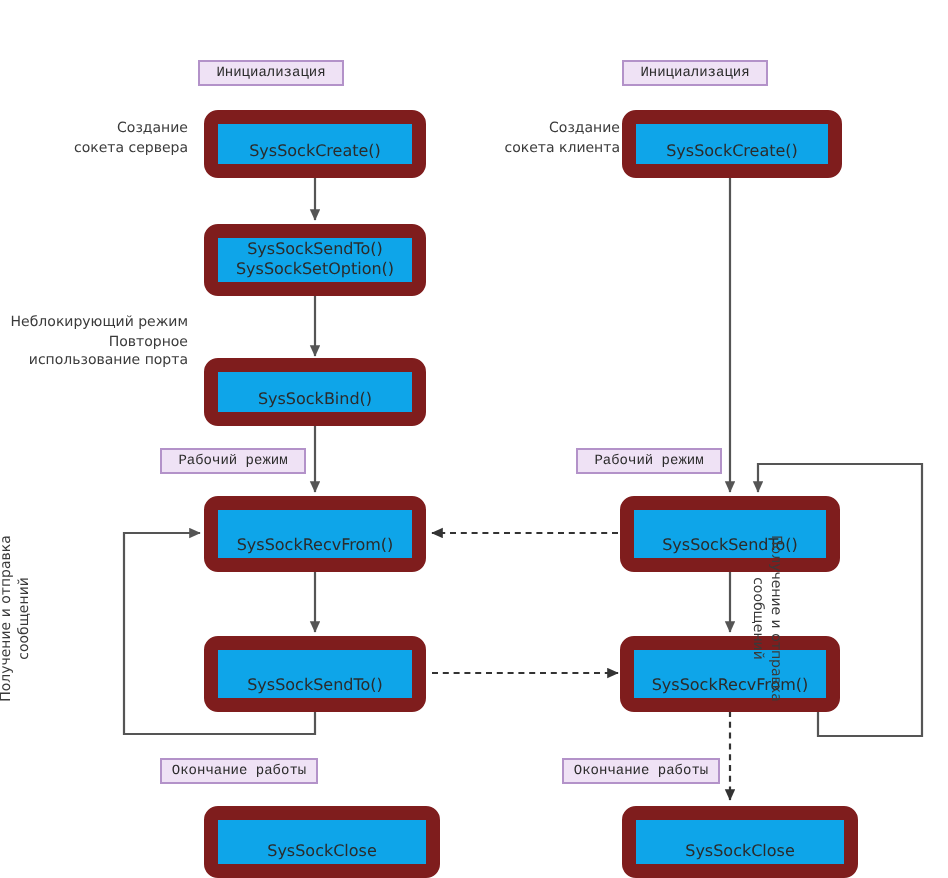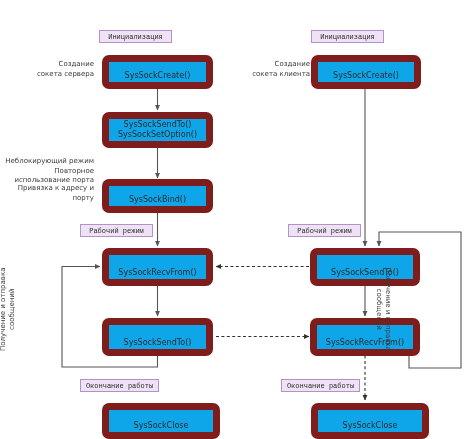--- a/index.html
+++ b/index.html
@@ -136,24 +136,20 @@
 использование порта</span>
   </div>
 
   <div class="proc-box" style="left:102px;top:112px;width:111px;height:36px;">
     <div>
       <span>SysSockSendTo()</span>
       <span>SysSockSetOption()</span>
     </div>
   </div>
 
-  <div class="caption left-col" style="left:6px;top:184px;width:88px;">
-    <span style="white-space:pre-line;">Привязка к адресу и
-порту</span>
-  </div>
 
   <div class="proc-box" style="left:102px;top:179px;width:111px;height:34px;">
     <span>SysSockBind()</span>
   </div>
 
   <div class="phase-badge" style="left:80px;top:224px;width:73px;height:13px;">Рабочий режим</div>
 
   <div class="rot-caption up" style="left:8px;top:300px;width:100px;margin-left:-50px;">
     <span style="white-space:pre-line;">Получение и отправка
 сообщений</span>

